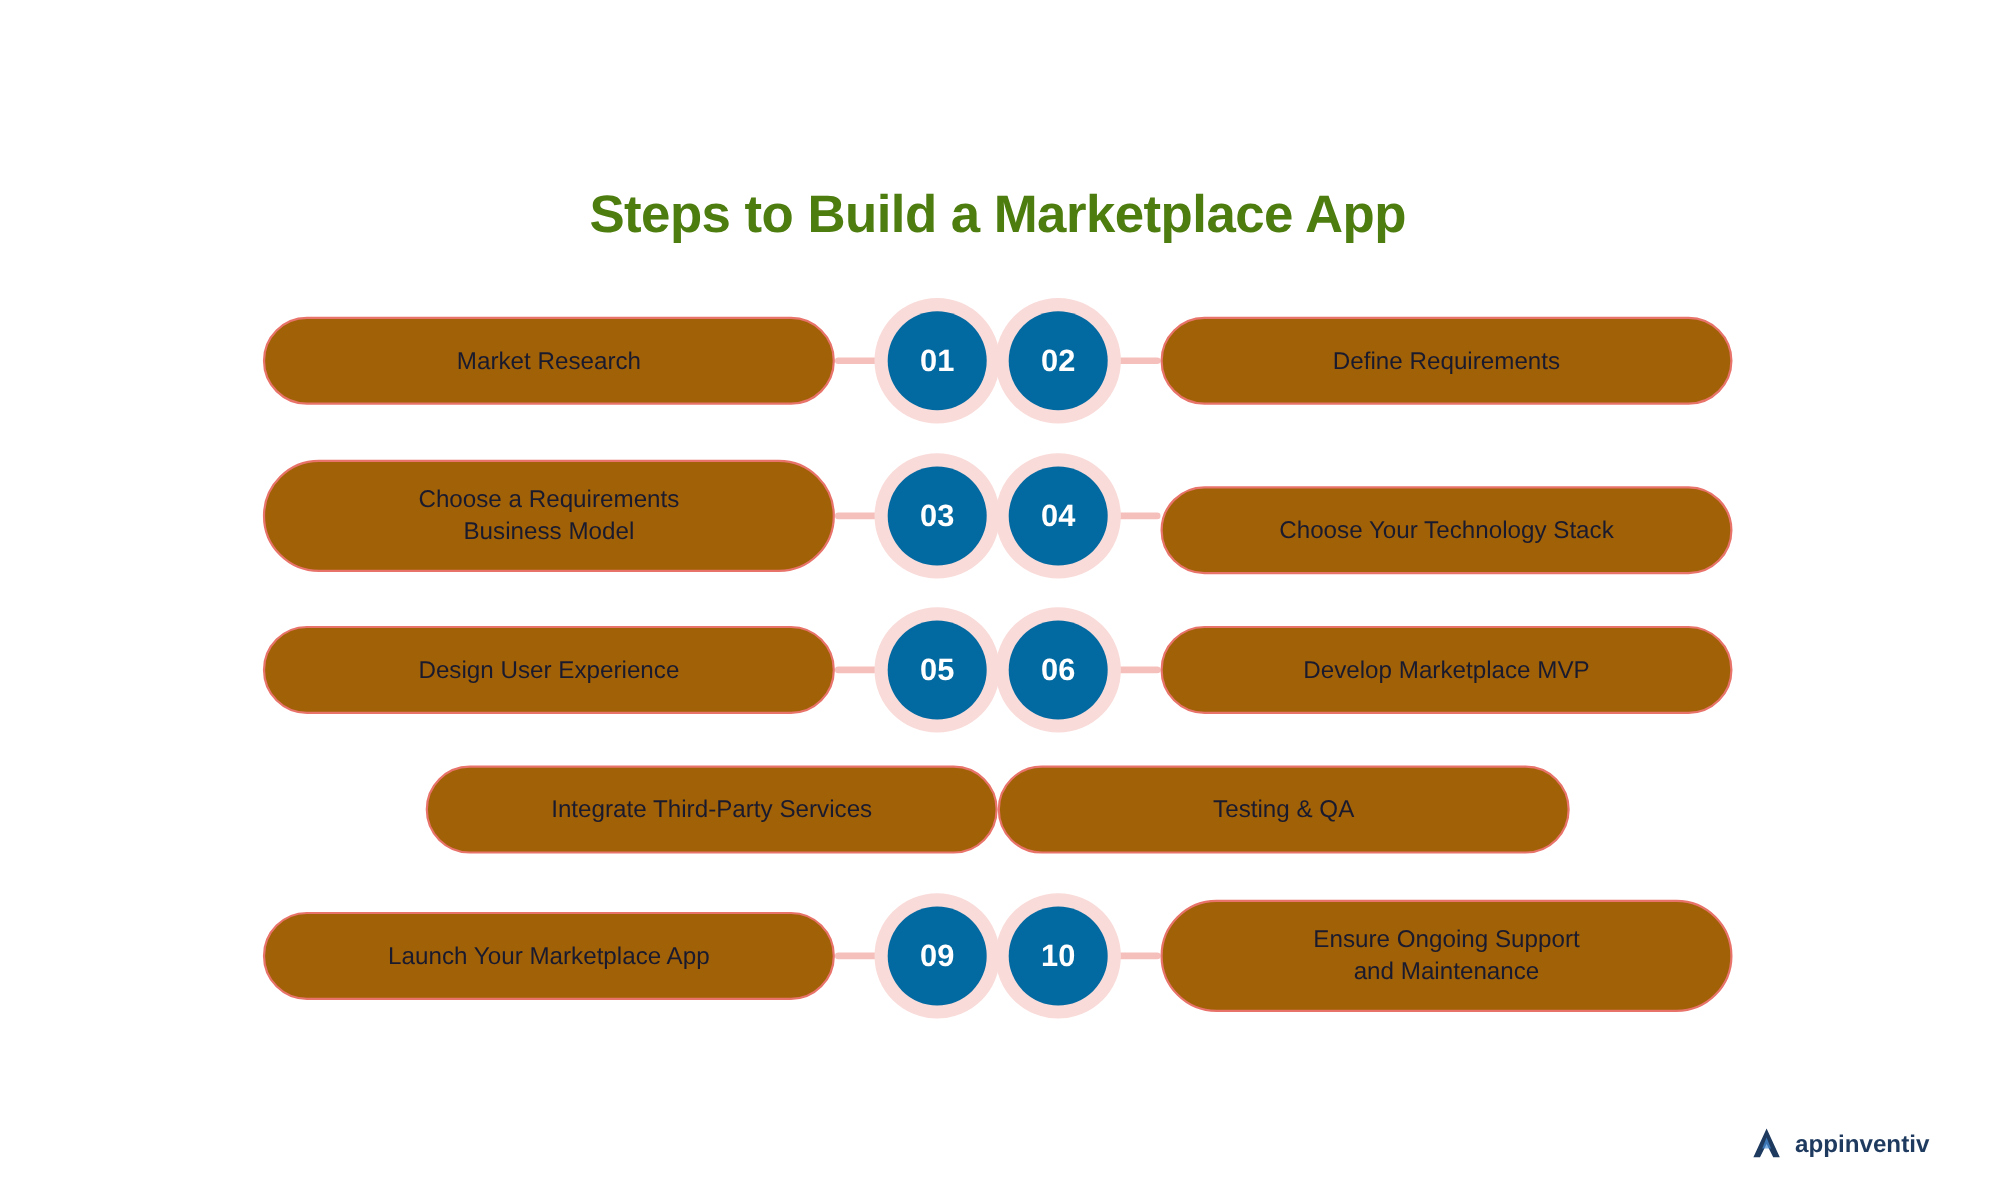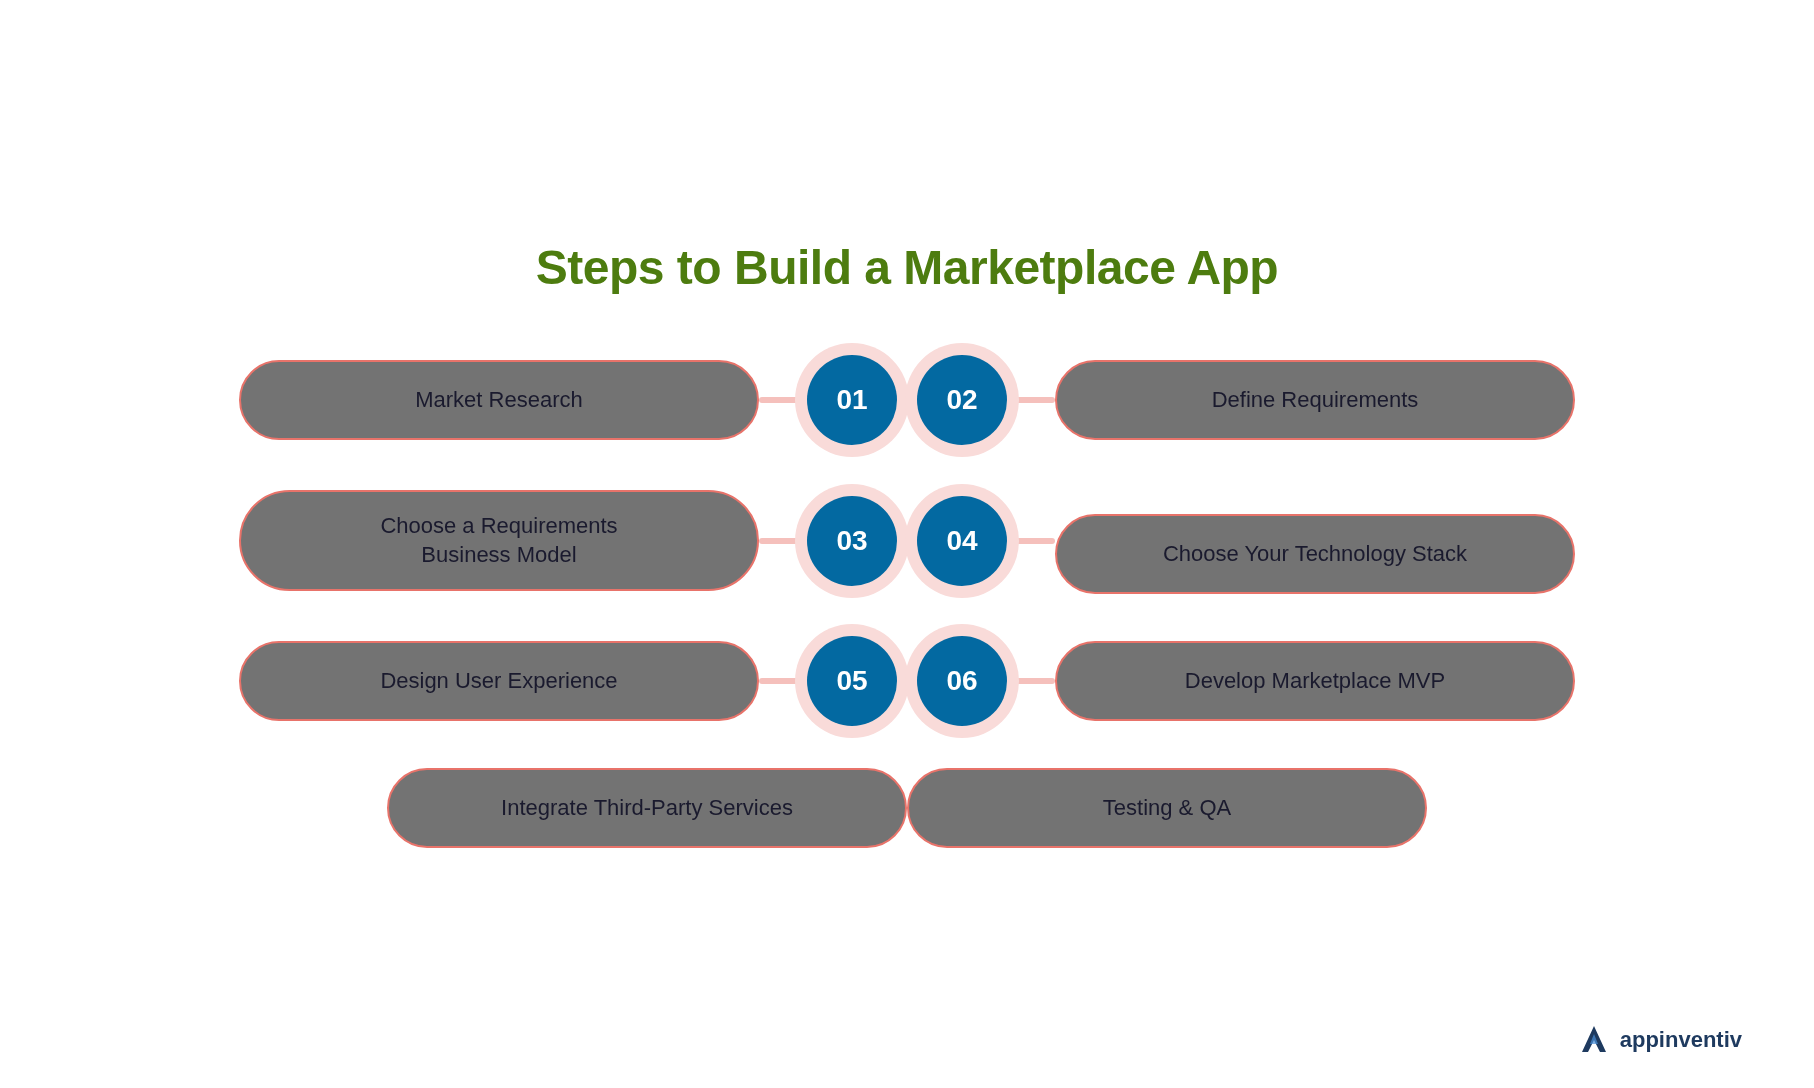--- a/index.html
+++ b/index.html
@@ -23,21 +23,21 @@
     .page-title {
       font-size: 48px;
       font-weight: 900;
       color: #4d7c0f;
       text-align: center;
       margin-bottom: 60px;
       letter-spacing: -0.5px;
     }
 
     .step-pill {
-      background: #737373;
+      background: #a16207;
       border: 2px solid #e8736a;
       border-radius: 60px;
       padding: 20px 50px;
       font-size: 22px;
       font-weight: 400;
       color: #1a1a2e;
       text-align: center;
       min-width: 520px;
       max-width: 580px;
       min-height: 80px;
@@ -60,21 +60,21 @@
       color: #ffffff;
       position: relative;
       z-index: 2;
       flex-shrink: 0;
       box-shadow: 0 0 0 12px #f9dbd9;
     }
 
     .logo-area {
       position: absolute;
       bottom: 30px;
-      right: 72px;
+      right: 60px;
       display: flex;
       align-items: center;
       gap: 8px;
     }
 
     .logo-icon {
       width: 36px;
       height: 36px;
     }
 
@@ -187,20 +187,36 @@
       <div class="right-pill-area">
         <div class="step-pill" style="white-space: pre-line;">Develop Marketplace MVP</div>
       </div>
     </div>
     <div class="step-row">
       <div class="left-pill-area">
         <div class="step-pill" style="white-space: pre-line;">Integrate Third-Party Services</div>
       </div>
       <div class="right-pill-area">
         <div class="step-pill" style="white-space: pre-line;">Testing &amp; QA</div>
+      </div>
+    </div>
+    <div class="step-row">
+      <div class="left-pill-area">
+        <div class="step-pill" style="white-space: pre-line;">Launch Your Marketplace App</div>
+      </div>
+      <div class="center-numbers">
+        <div class="connector-h"></div>
+        <div class="step-number-circle">09</div>
+        <div class="between-circles"></div>
+        <div class="step-number-circle">10</div>
+        <div class="connector-h"></div>
+      </div>
+      <div class="right-pill-area">
+        <div class="step-pill" style="white-space: pre-line;">Ensure Ongoing Support
+and Maintenance</div>
       </div>
     </div>
   </div>
 
 <div class="logo-area">
   <svg class="logo-icon" viewBox="0 0 36 36" fill="none" xmlns="http://www.w3.org/2000/svg">
     <polygon points="18,4 6,30 12,30 18,18 24,30 30,30" fill="#1e3a5f"></polygon>
     <polygon points="18,12 14,22 18,22 22,22" fill="#4a90d9" opacity="0.7"></polygon>
   </svg>
   <span class="logo-text">appinventiv</span>

